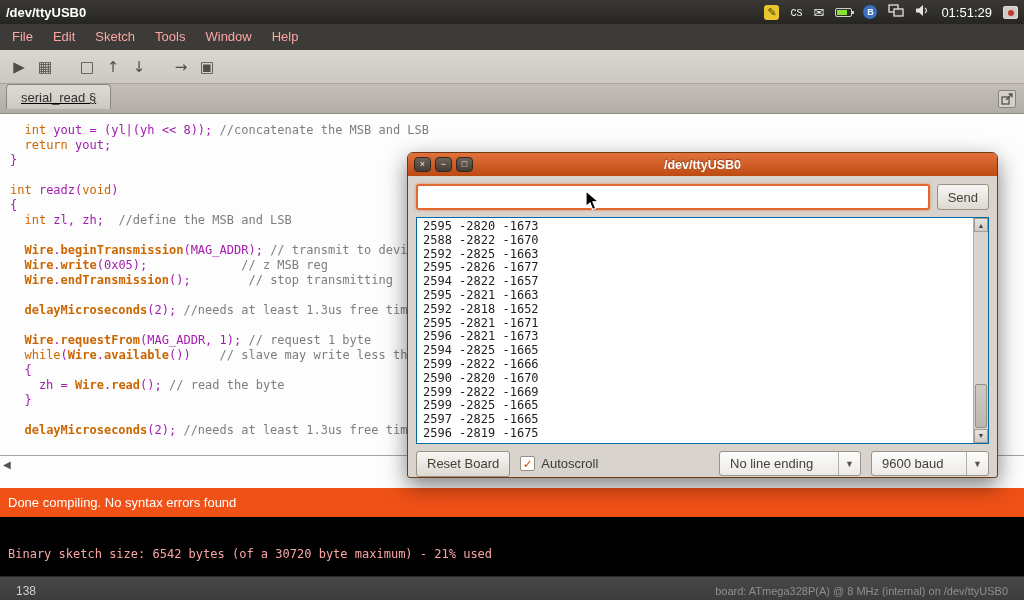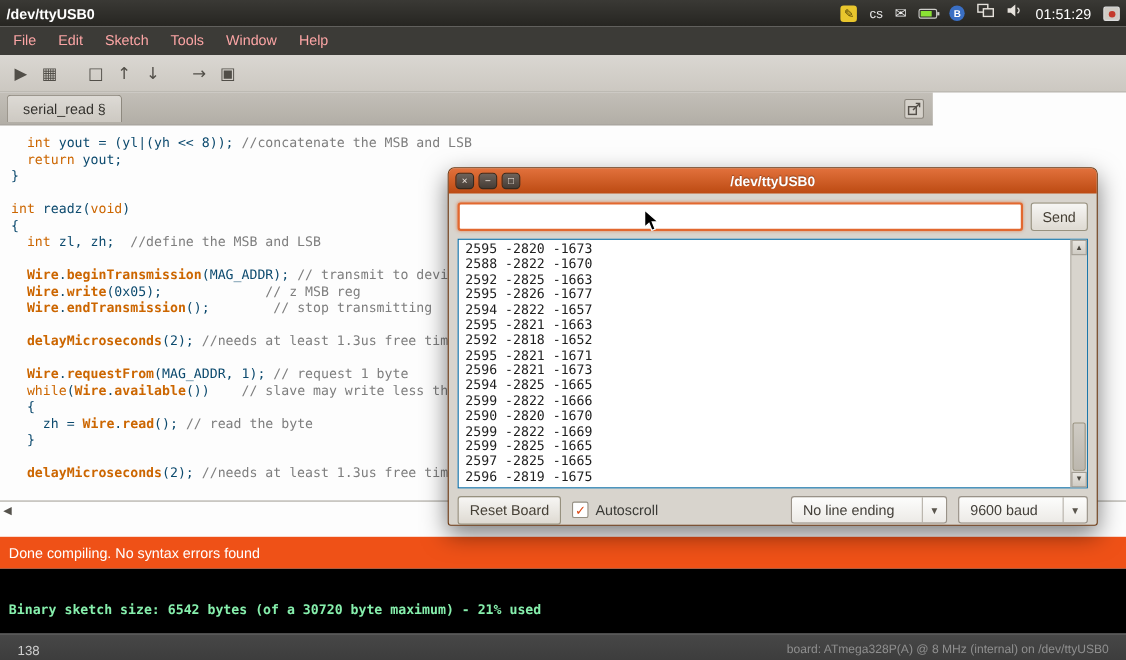--- a/index.html
+++ b/index.html
@@ -33,48 +33,48 @@
 
   
   .toolbar { position:absolute; left:0; top:50px; width:1024px; height:34px;
     background:linear-gradient(#DAD7D2,#CCC8C1); border-bottom:1px solid #A9A49C;
     display:flex; align-items:center; padding:0 6px; z-index:18; }
   .tool-btn { width:26px; height:26px; display:flex; align-items:center; justify-content:center;
     font-size:15px; color:#514E48; font-family:"DejaVu Sans",sans-serif; }
   .tool-btn.group { margin-left:16px; }
 
   
-  .tabstrip { position:absolute; left:0; top:84px; width:848px; height:30px;
+  .tabstrip { position:absolute; left:0; top:84px; width:1024px; height:30px;
     background:linear-gradient(#C3BFB8,#B2AEA6); border-bottom:1px solid #918C83;
-    display:flex; align-items:center; padding:0 6px; z-index:18; }
+    display:flex; align-items:flex-start; padding:0 6px; z-index:18;text-decoration:underline; }
   .tab { height:25px; padding:0 14px; background:linear-gradient(#DDDAD5,#CDC9C2);
     border:1px solid #8E897F; border-bottom:none; border-radius:4px 4px 0 0;
     font-size:13px; color:#33312d; display:flex; align-items:center; }
   .tab-menu-btn { position:absolute; right:8px; top:6px; width:18px; height:18px;
     background:#D5D1CA; border:1px solid #8a857c; border-radius:2px;
     display:flex; align-items:center; justify-content:center; }
 
   
   .editor { position:absolute; left:0; top:114px; width:1024px; height:374px; background:#FDFDFD; z-index:1; }
   #code { font-family:"DejaVu Sans Mono","Liberation Mono",monospace; font-size:12px;
     line-height:15px; padding:9px 0 0 10px; white-space:pre; }
   .tok-k { color:#CC6600; }
   .tok-f { color:#CC6600; font-weight:bold;text-align:right; }
   .tok-c { color:#7E7E7E; }
-  .tok-p { color:#0c4a6e;margin-top:45px; }
+  .tok-p { color:#a21caf;margin-top:45px; }
   .editor-divider { position:absolute; left:0; top:341px; width:1024px; height:0; border-top:1px solid #A8A49C; }
   .hscroll-arrow { position:absolute; left:3px; top:345px; font-size:10px; color:#55524C;
     font-family:"DejaVu Sans",sans-serif; }
 
   
   .compile-status { position:absolute; left:0; top:488px; width:1024px; height:29px;
     background:#EF5117; color:#fff; font-size:13px; line-height:29px; padding-left:8px; z-index:2; }
   .console { position:absolute; left:0; top:517px; width:1024px; height:59px; background:#000; z-index:2; }
   .console pre { font-family:"DejaVu Sans Mono","Liberation Mono",monospace; font-size:12px;
-    color:#86efac; padding:30px 0 0 8px; white-space:pre;font-weight:bold; }
+    color:#fca5a5; padding:30px 0 0 8px; white-space:pre; }
   .footer { position:absolute; left:0; top:576px; width:1024px; height:28px;
     background:linear-gradient(#474747,#3b3b3b); border-top:1px solid #2a2a2a;
     display:flex; align-items:center; padding:0 16px; z-index:2; }
   .footer-line { color:#CFCFCF; font-size:12px; }
   .footer-board { margin-left:auto; color:#8F8F8F; font-size:11px; }
 
   
   .serial-window { position:absolute; left:407px; top:152px; width:591px; height:326px;
     background:#D8D4CD; border:1px solid #6d3a14; border-radius:6px 6px 3px 3px;
     box-shadow:0 8px 22px rgba(0,0,0,.5); z-index:50; }

